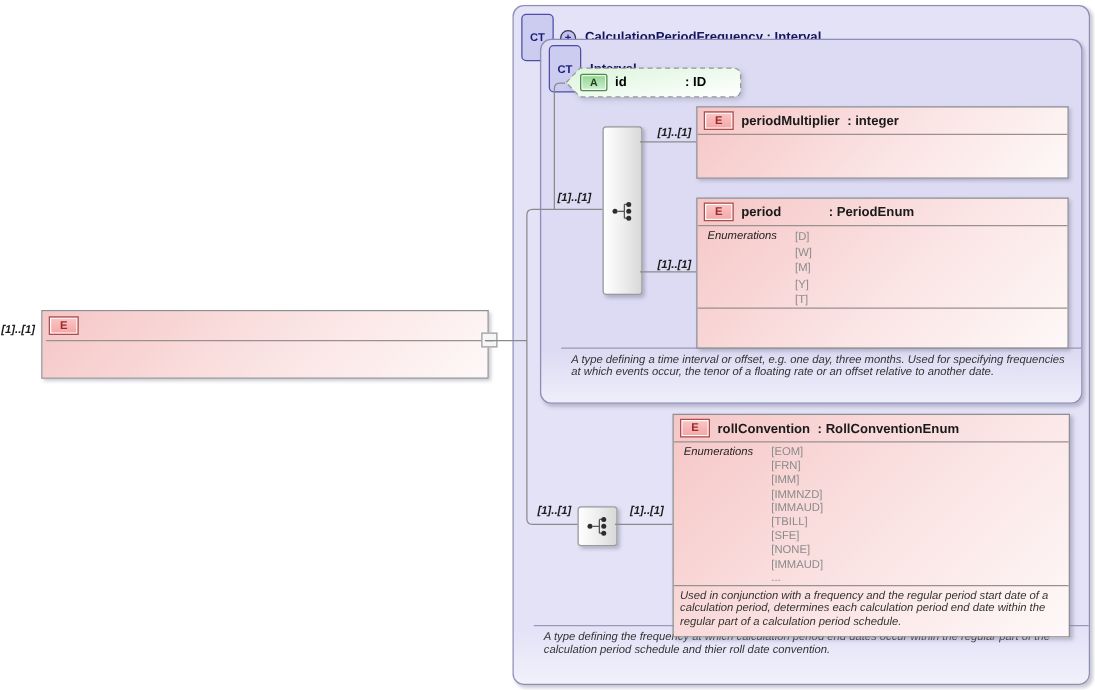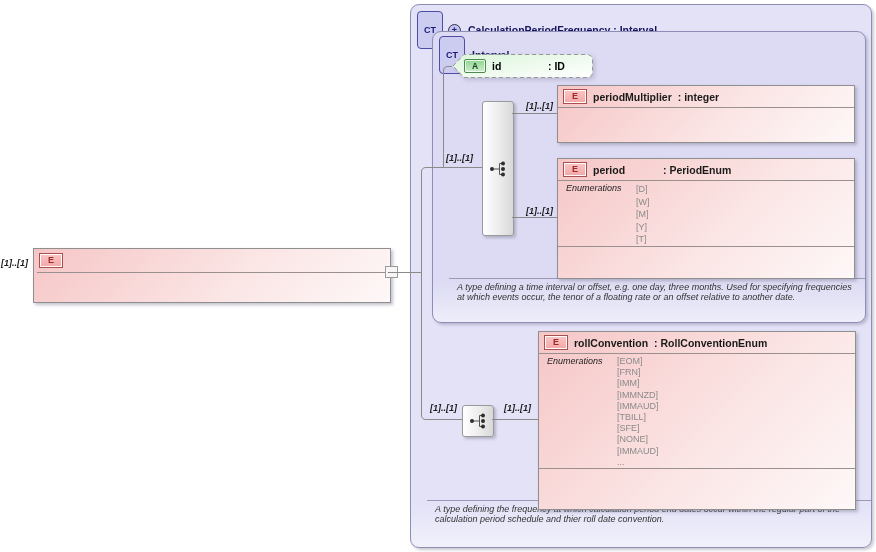--- a/index.html
+++ b/index.html
@@ -209,20 +209,21 @@
           <div>[IMMNZD]</div>
           <div>[IMMAUD]</div>
           <div>[TBILL]</div>
           <div>[SFE]</div>
           <div>[NONE]</div>
           <div>[IMMAUD]</div>
           <div>...</div>
         </div>
     </div>
     <div class="sep"></div>
+    <div class="desc">Used in conjunction with a frequency and the regular period start date of a calculation period, determines each calculation period end date within the regular part of a calculation period schedule.</div>
   </div>
 
   <div id="main-box" class="ebox">
     <div class="hdr">
       <span class="badge-e">E</span>
     </div>
     <div class="sep"></div>
   </div>
 
   <div id="handle">

